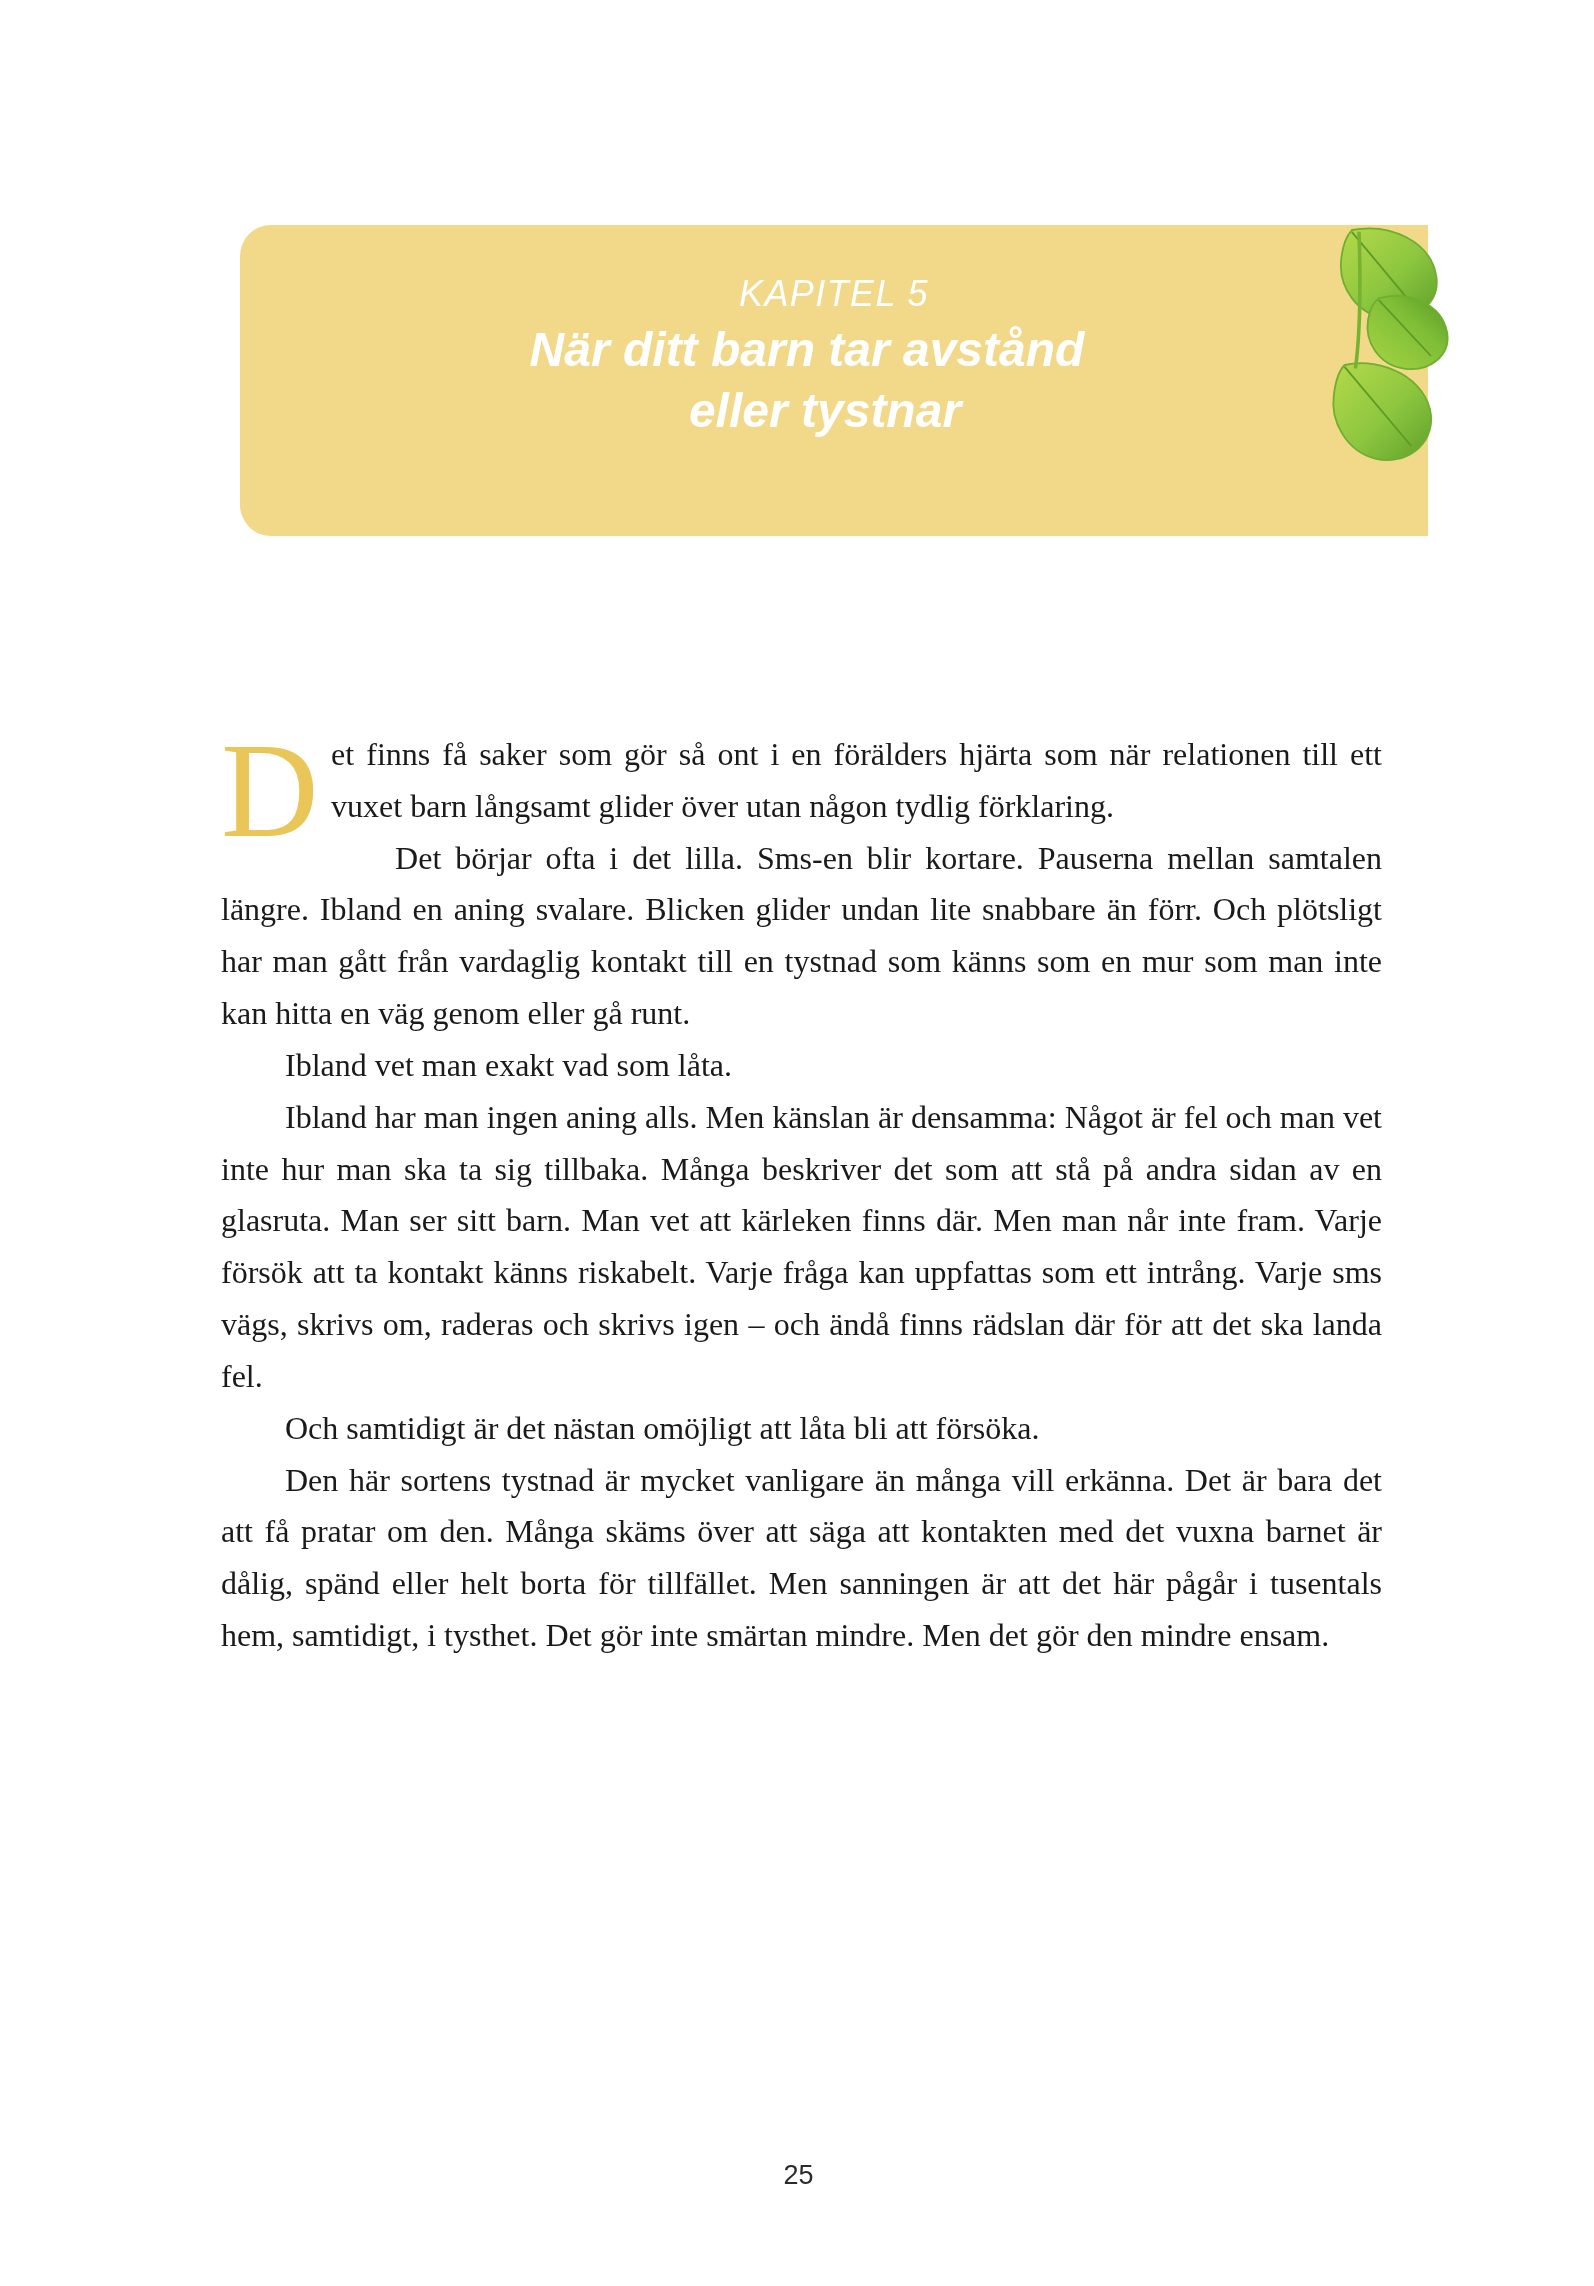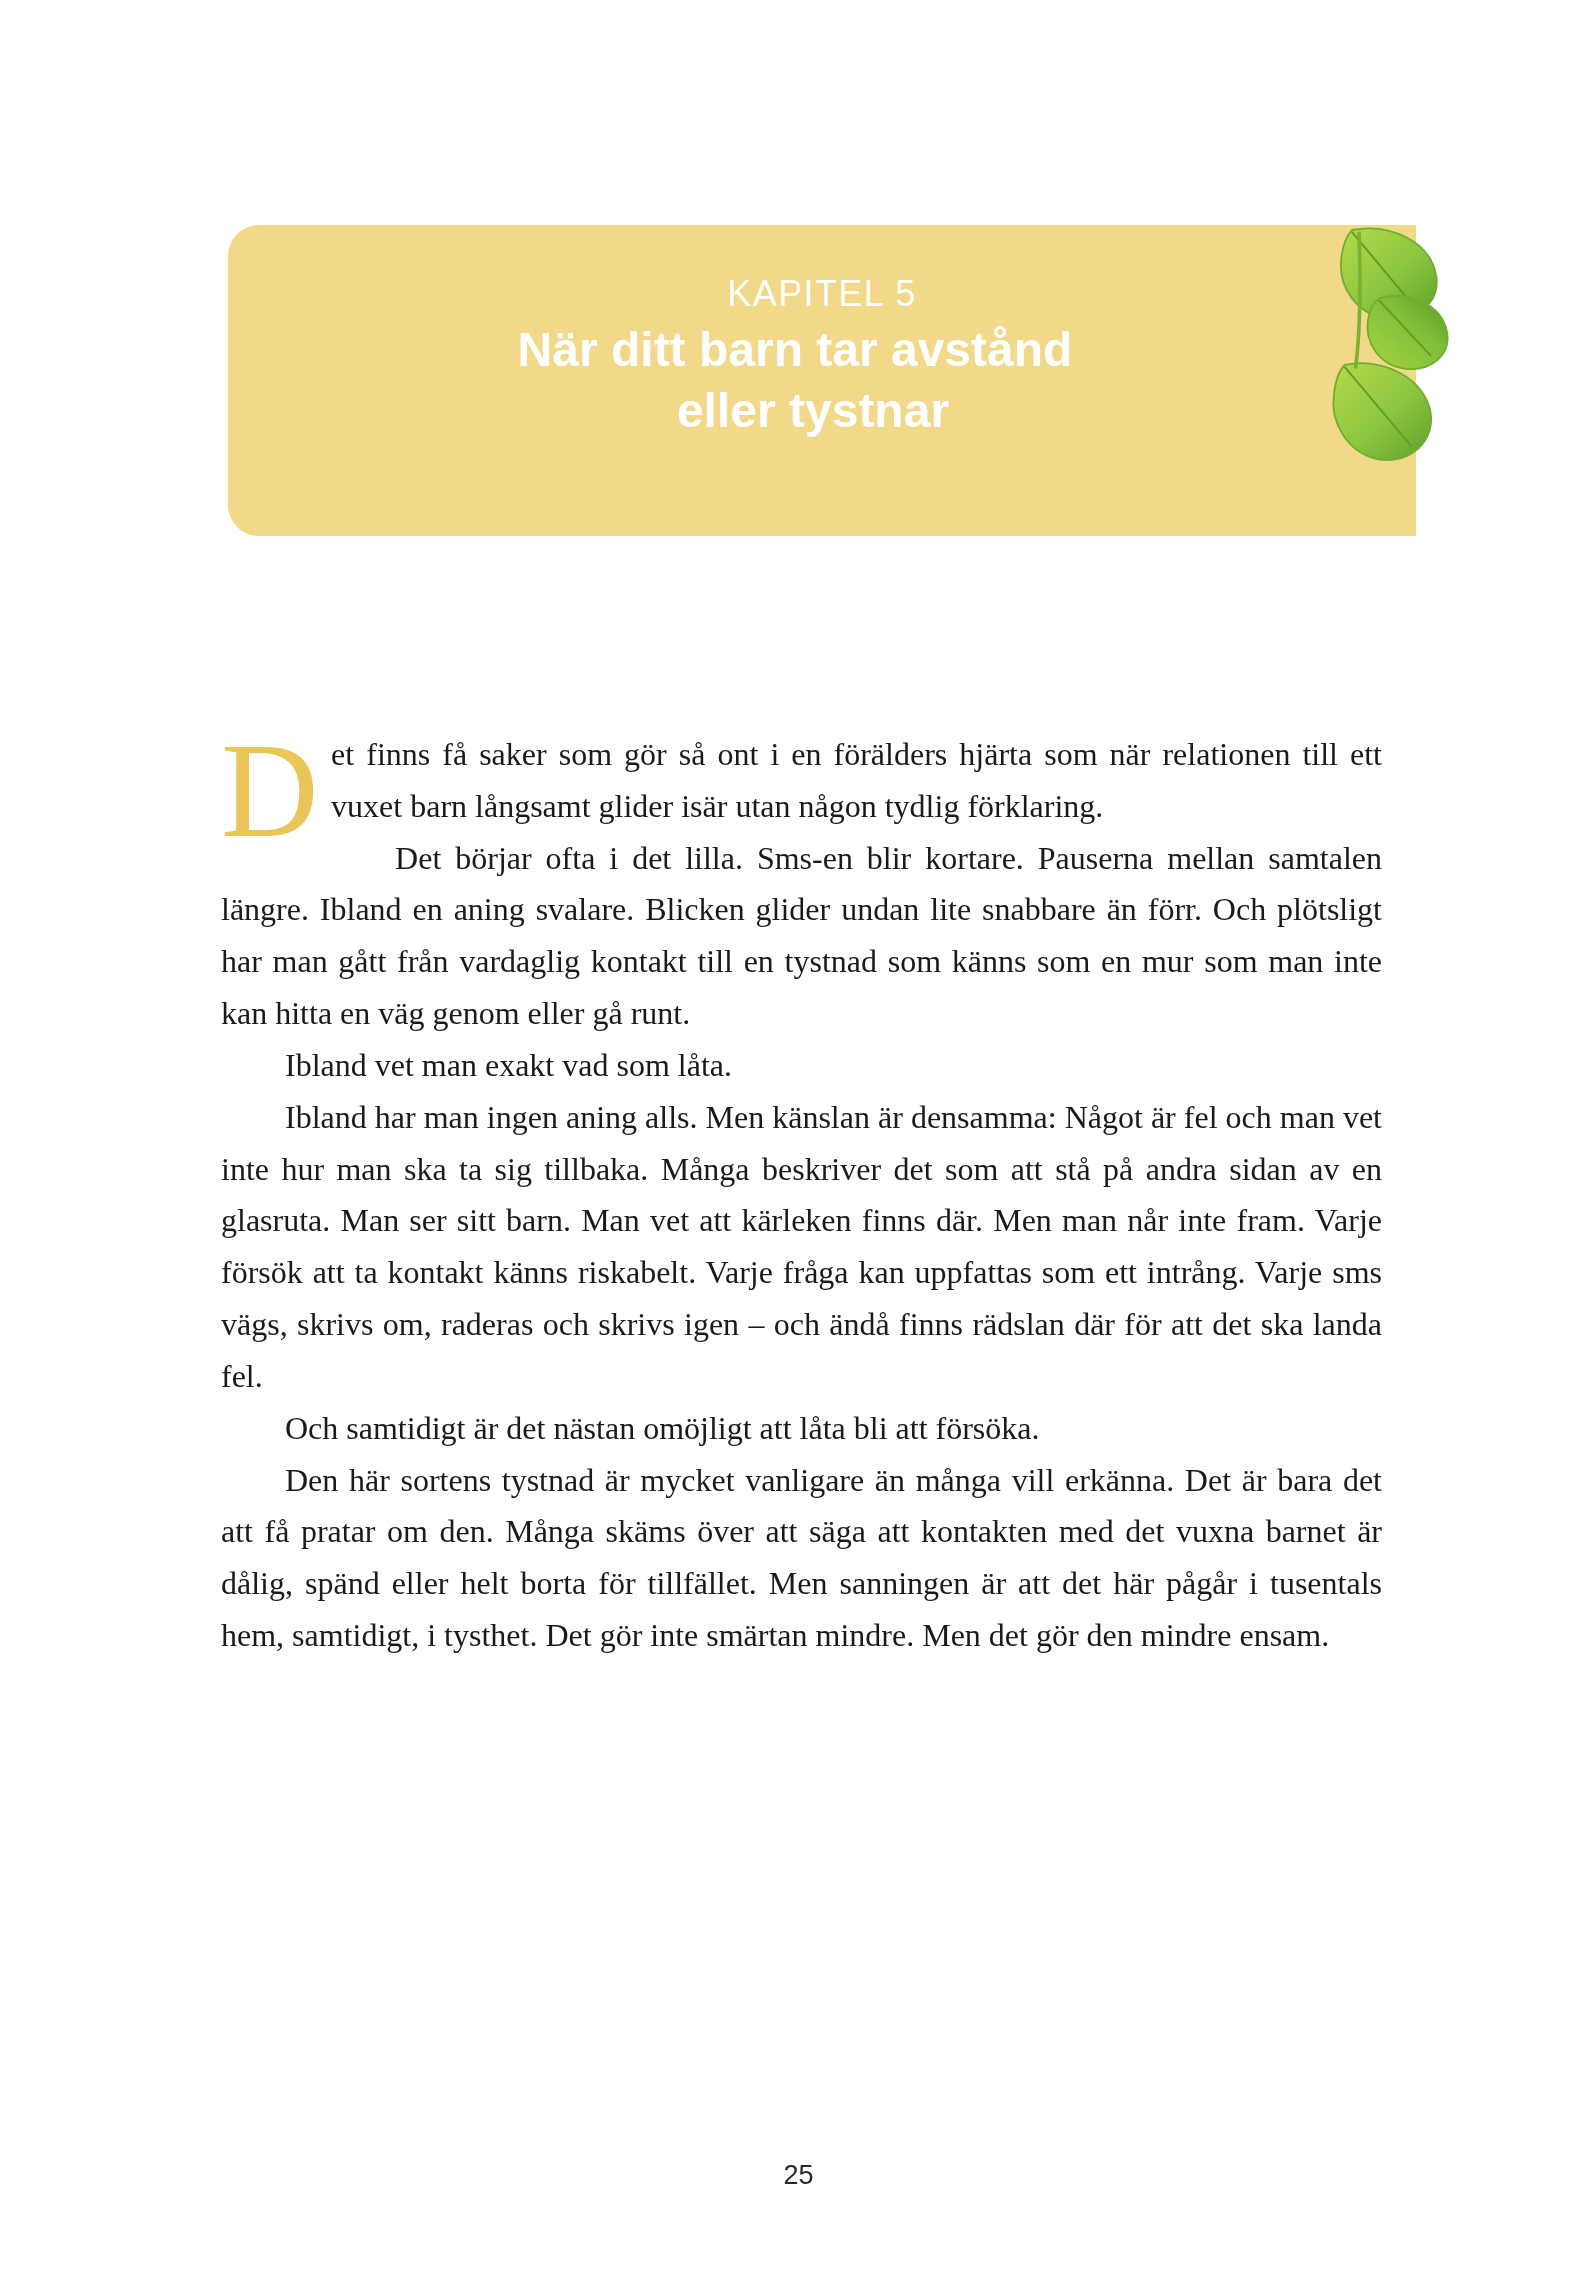--- a/index.html
+++ b/index.html
@@ -12,29 +12,30 @@
     height: 2286px;
     position: relative;
     font-family: "Liberation Serif", serif;
     color: #1a1a1a;
     overflow: hidden;
   }
 
   
   .chapter-banner {
     position: absolute;
-    left: 228px;
+    left: 240px;
     top: 225px;
     width: 1188px;
     height: 311px;
     background: #f2d98a;
     border-top-left-radius: 31px;
     border-bottom-left-radius: 31px;
     box-sizing: border-box;
     padding-top: 21.6px;
+    font-style: italic;
   }
   .chapter-kicker {
     font-family: "Liberation Sans", sans-serif;
     font-size: 36px;
     letter-spacing: 1.4px;
     color: #ffffff;
     text-align: center;
     line-height: 1.2;
     margin-top: 25px;
   }
@@ -146,21 +147,21 @@
 
     <path d="M54 160 C96 150 146 176 150 216 C153 250 120 272 88 264 C56 256 38 222 42 194 C44 176 48 166 54 160 Z" fill="url(#lg1)" stroke="#6fae2f" stroke-width="2"></path>
     <path d="M54 162 L128 250" stroke="#5d9a27" stroke-width="2" fill="none"></path>
 
     <path d="M70 12 C72 70 72 120 66 164" stroke="#77b233" stroke-width="4" fill="none"></path>
   </svg>
 </div>
 
 <div class="page-body">
   <p class="first intro">
-    <span class="dropcap">D</span><span>et finns få saker som gör så ont i en förälders hjärta som när relationen till ett vuxet barn långsamt glider isär utan någon tydlig förklaring.</span>
+    <span class="dropcap">D</span><span>et finns få saker som gör så ont i en förälders hjärta som när relationen till ett vuxet barn långsamt glider över utan någon tydlig förklaring.</span>
   </p>
   <p class="intro-rest">Det börjar ofta i det lilla. Sms-en blir kortare. Pauserna mellan samtalen längre. Ibland en aning svalare. Blicken glider undan lite snabbare än förr. Och plötsligt har man gått från vardaglig kontakt till en tystnad som känns som en mur som man inte kan hitta en väg genom eller gå runt.</p>
   <p>Ibland vet man exakt vad som låta.</p>
   <p>Ibland har man ingen aning alls. Men känslan är densamma: Något är fel och man vet inte hur man ska ta sig tillbaka. Många beskriver det som att stå på andra sidan av en glasruta. Man ser sitt barn. Man vet att kärleken finns där. Men man når inte fram. Varje försök att ta kontakt känns riskabelt. Varje fråga kan uppfattas som ett intrång. Varje sms vägs, skrivs om, raderas och skrivs igen – och ändå finns rädslan där för att det ska landa fel.</p>
   <p>Och samtidigt är det nästan omöjligt att låta bli att försöka.</p>
   <p>Den här sortens tystnad är mycket vanligare än många vill erkänna. Det är bara det att få pratar om den. Många skäms över att säga att kontakten med det vuxna barnet är dålig, spänd eller helt borta för tillfället. Men sanningen är att det här pågår i tusentals hem, samtidigt, i tysthet. Det gör inte smärtan mindre. Men det gör den mindre ensam.</p>
 </div>
 
 <div class="folio">25</div>
 

